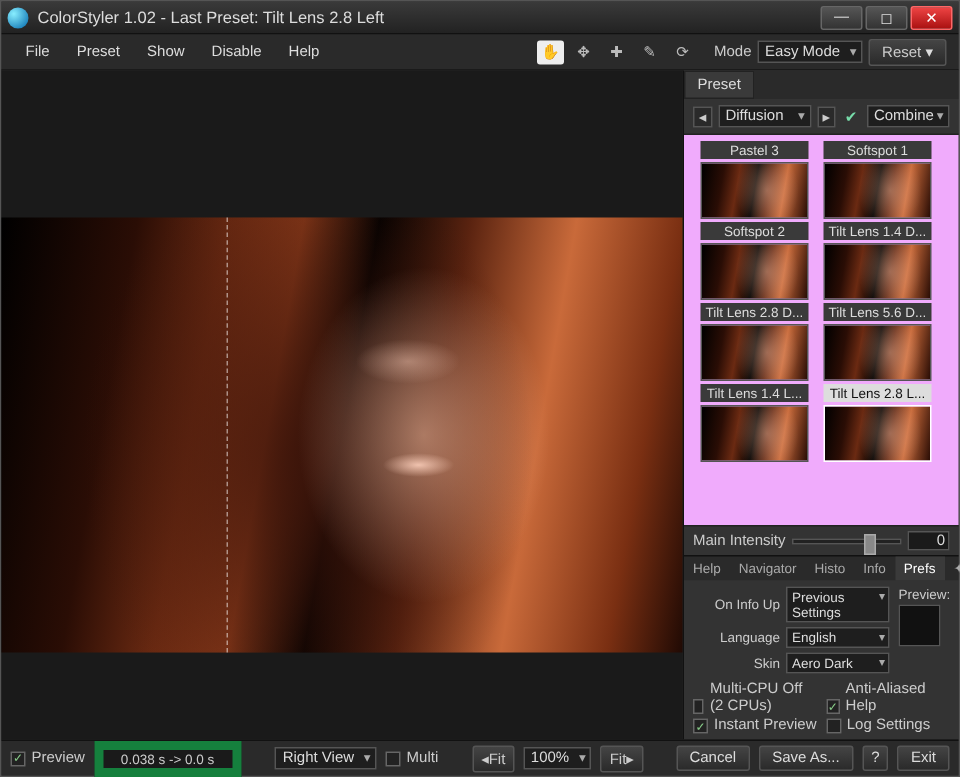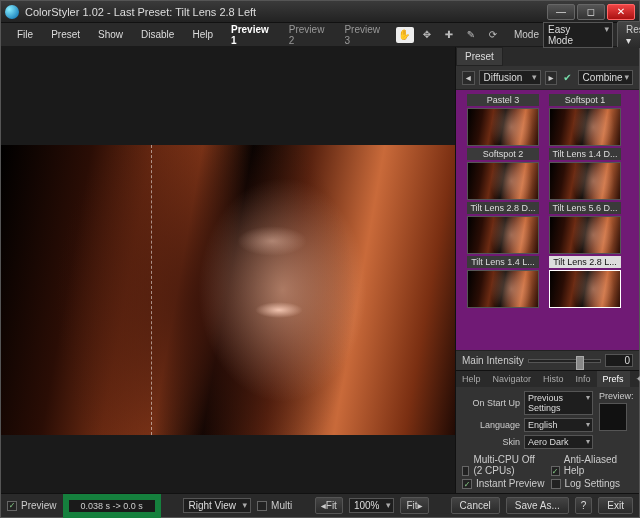--- a/index.html
+++ b/index.html
@@ -4,21 +4,21 @@
 <style>
   * { box-sizing: border-box; margin: 0; padding: 0; font-family: Tahoma, Arial, sans-serif; font-size: 10px; color: #ccc; }
   body { background: #000; width: 640px; height: 518px; overflow: hidden; }
   .window { width: 640px; height: 518px; background: #2a2a2a; border: 1px solid #555; display: flex; flex-direction: column; }
   .titlebar { height: 22px; background: linear-gradient(#3a3a3a,#222); display: flex; align-items: center; padding: 0 4px; border-bottom: 1px solid #111; }
   .titlebar .app-icon { width: 14px; height: 14px; border-radius: 50%; background: radial-gradient(circle at 30% 30%, #8ef, #06a); margin-right: 6px; }
   .titlebar .title { flex: 1; color: #ddd; font-size: 11px; }
   .winbtns { display: flex; gap: 2px; }
   .winbtn { width: 28px; height: 16px; background: linear-gradient(#555,#333); border: 1px solid #666; border-radius: 2px; display: flex; align-items: center; justify-content: center; font-size: 10px; color: #ddd; }
   .winbtn.close { background: linear-gradient(#e44,#a11); border-color: #f66; color: #fff; }
-  .menubar { height: 24px; background: #2a2a2a; display: flex; align-items: center; padding: 0 8px; gap: 2px; border-bottom: 1px solid #1a1a1a; }
+  .menubar { height: 24px; background: #2a2a2a; display: flex; align-items: center; padding: 0 8px; gap: 2px; border-bottom: 1px solid #1a1a1a; justify-content: flex-end; }
   .menubar .menu { padding: 3px 8px; color: #ddd; }
   .sep-flex { flex: 1; }
   .tabs { display: flex; gap: 8px; }
   .tab { padding: 3px 6px; color: #999; }
   .tab.active { color: #fff; font-weight: bold; }
   .tool-icons { display: flex; gap: 4px; align-items: center; margin-left: 8px; }
   .tool-icons .ti { width: 18px; height: 16px; display: flex; align-items: center; justify-content: center; color: #bbb; }
   .tool-icons .ti.active { background: #eee; color: #222; border-radius: 2px; }
   .mode-wrap { display: flex; align-items: center; gap: 4px; margin-left: 10px; }
   .select { background: #1e1e1e; border: 1px solid #555; padding: 1px 14px 1px 4px; position: relative; min-width: 70px; color: #ddd; }
@@ -34,21 +34,21 @@
      linear-gradient(100deg, #000 0%, #2a0d05 18%, #6b2a12 30%, #8a3a1a 40%, #000 50%, #5a2310 62%, #c96a3a 76%, #7a2f12 90%, #200a04 100%);
      position: relative; margin-top: 40px;}
   .photo::before { content:""; position:absolute; left:33%; top:0; bottom:0; width:0; border-left:1px dashed rgba(255,255,255,0.5);}
   .photo .hl { position:absolute; width:58px; height:18px; border-radius:50%; background: radial-gradient(ellipse, rgba(255,210,190,0.85), transparent 70%); }
   .right-panel { width: 184px; background: #333; border-left: 1px solid #111; display: flex; flex-direction: column; }
   .panel-tabs { display: flex; background: #2a2a2a; }
   .panel-tab { padding: 3px 8px; background: #3a3a3a; border: 1px solid #222; color: #ddd; }
   .preset-bar { display: flex; align-items: center; gap: 4px; padding: 4px 6px; border-bottom: 1px solid #222; }
   .nav-arrow { width: 14px; height: 14px; background: #2a2a2a; border: 1px solid #555; display: flex; align-items: center; justify-content: center; color: #ccc; }
   .checkmark { color: #7da; margin: 0 2px; }
-  .thumbs { flex: 1; overflow: hidden; padding: 4px 4px 2px 10px; background: #701a75; }
+  .thumbs { flex: 1; overflow: hidden; padding: 4px 4px 2px 10px; background: #f0abfc; }
   .thumbs-grid { display: grid; grid-template-columns: 74px 74px; gap: 2px 8px; }
   .thumb-cell { display: flex; flex-direction: column; align-items: center; }
   .thumb-label { font-size: 9px; color: #ddd; margin-bottom: 2px; text-align: center; white-space: nowrap; overflow: hidden; text-overflow: ellipsis; width: 72px; background:#3a3a3a; padding:1px 0;}
   .thumb-label.sel { background: #ddd; color: #111; }
   .thumb { width: 72px; height: 38px; border: 1px solid #555; background:
      radial-gradient(ellipse 30px 40px at 62% 50%, rgba(255,200,170,0.45), transparent 70%),
      linear-gradient(100deg,#000 0%,#2a0d05 20%,#6b2a12 34%,#000 50%,#5a2310 62%,#c96a3a 76%,#2a0d05 100%); }
   .thumb.sel { border: 1px solid #fff; }
   .intensity-row { display: flex; align-items: center; gap: 4px; padding: 3px 6px; border-top: 1px solid #222; background:#333;}
   .slider { flex: 1; height: 4px; background: #222; border: 1px solid #555; position: relative; }
@@ -87,25 +87,20 @@
     </div>
   </div>
 
   <div class="menubar">
     <div class="menu">File</div>
     <div class="menu">Preset</div>
     <div class="menu">Show</div>
     <div class="menu">Disable</div>
     <div class="menu">Help</div>
     <div class="sep-flex"></div>
-    <div class="tabs">
-      <div class="tab active">Preview 1</div>
-      <div class="tab">Preview 2</div>
-      <div class="tab">Preview 3</div>
-    </div>
     <div class="tool-icons">
       <div class="ti active">✋</div>
       <div class="ti">✥</div>
       <div class="ti">✚</div>
       <div class="ti">✎</div>
       <div class="ti">⟳</div>
     </div>
     <div class="mode-wrap">
       <span>Mode</span>
       <div class="select">Easy Mode</div>
@@ -180,21 +175,21 @@
         <div class="lower-tab">Navigator</div>
         <div class="lower-tab">Histo</div>
         <div class="lower-tab">Info</div>
         <div class="lower-tab active">Prefs</div>
         <div class="lower-tab">✦</div>
       </div>
       <div class="prefs">
         <div style="display:flex; gap:6px;">
           <div style="flex:1">
             <div class="pref-row">
-              <div class="pref-label">On Start Up</div>
+              <div class="pref-label">On Info Up</div>
               <div class="pref-select">Previous Settings</div>
             </div>
             <div class="pref-row">
               <div class="pref-label">Language</div>
               <div class="pref-select">English</div>
             </div>
             <div class="pref-row">
               <div class="pref-label">Skin</div>
               <div class="pref-select">Aero Dark</div>
             </div>

